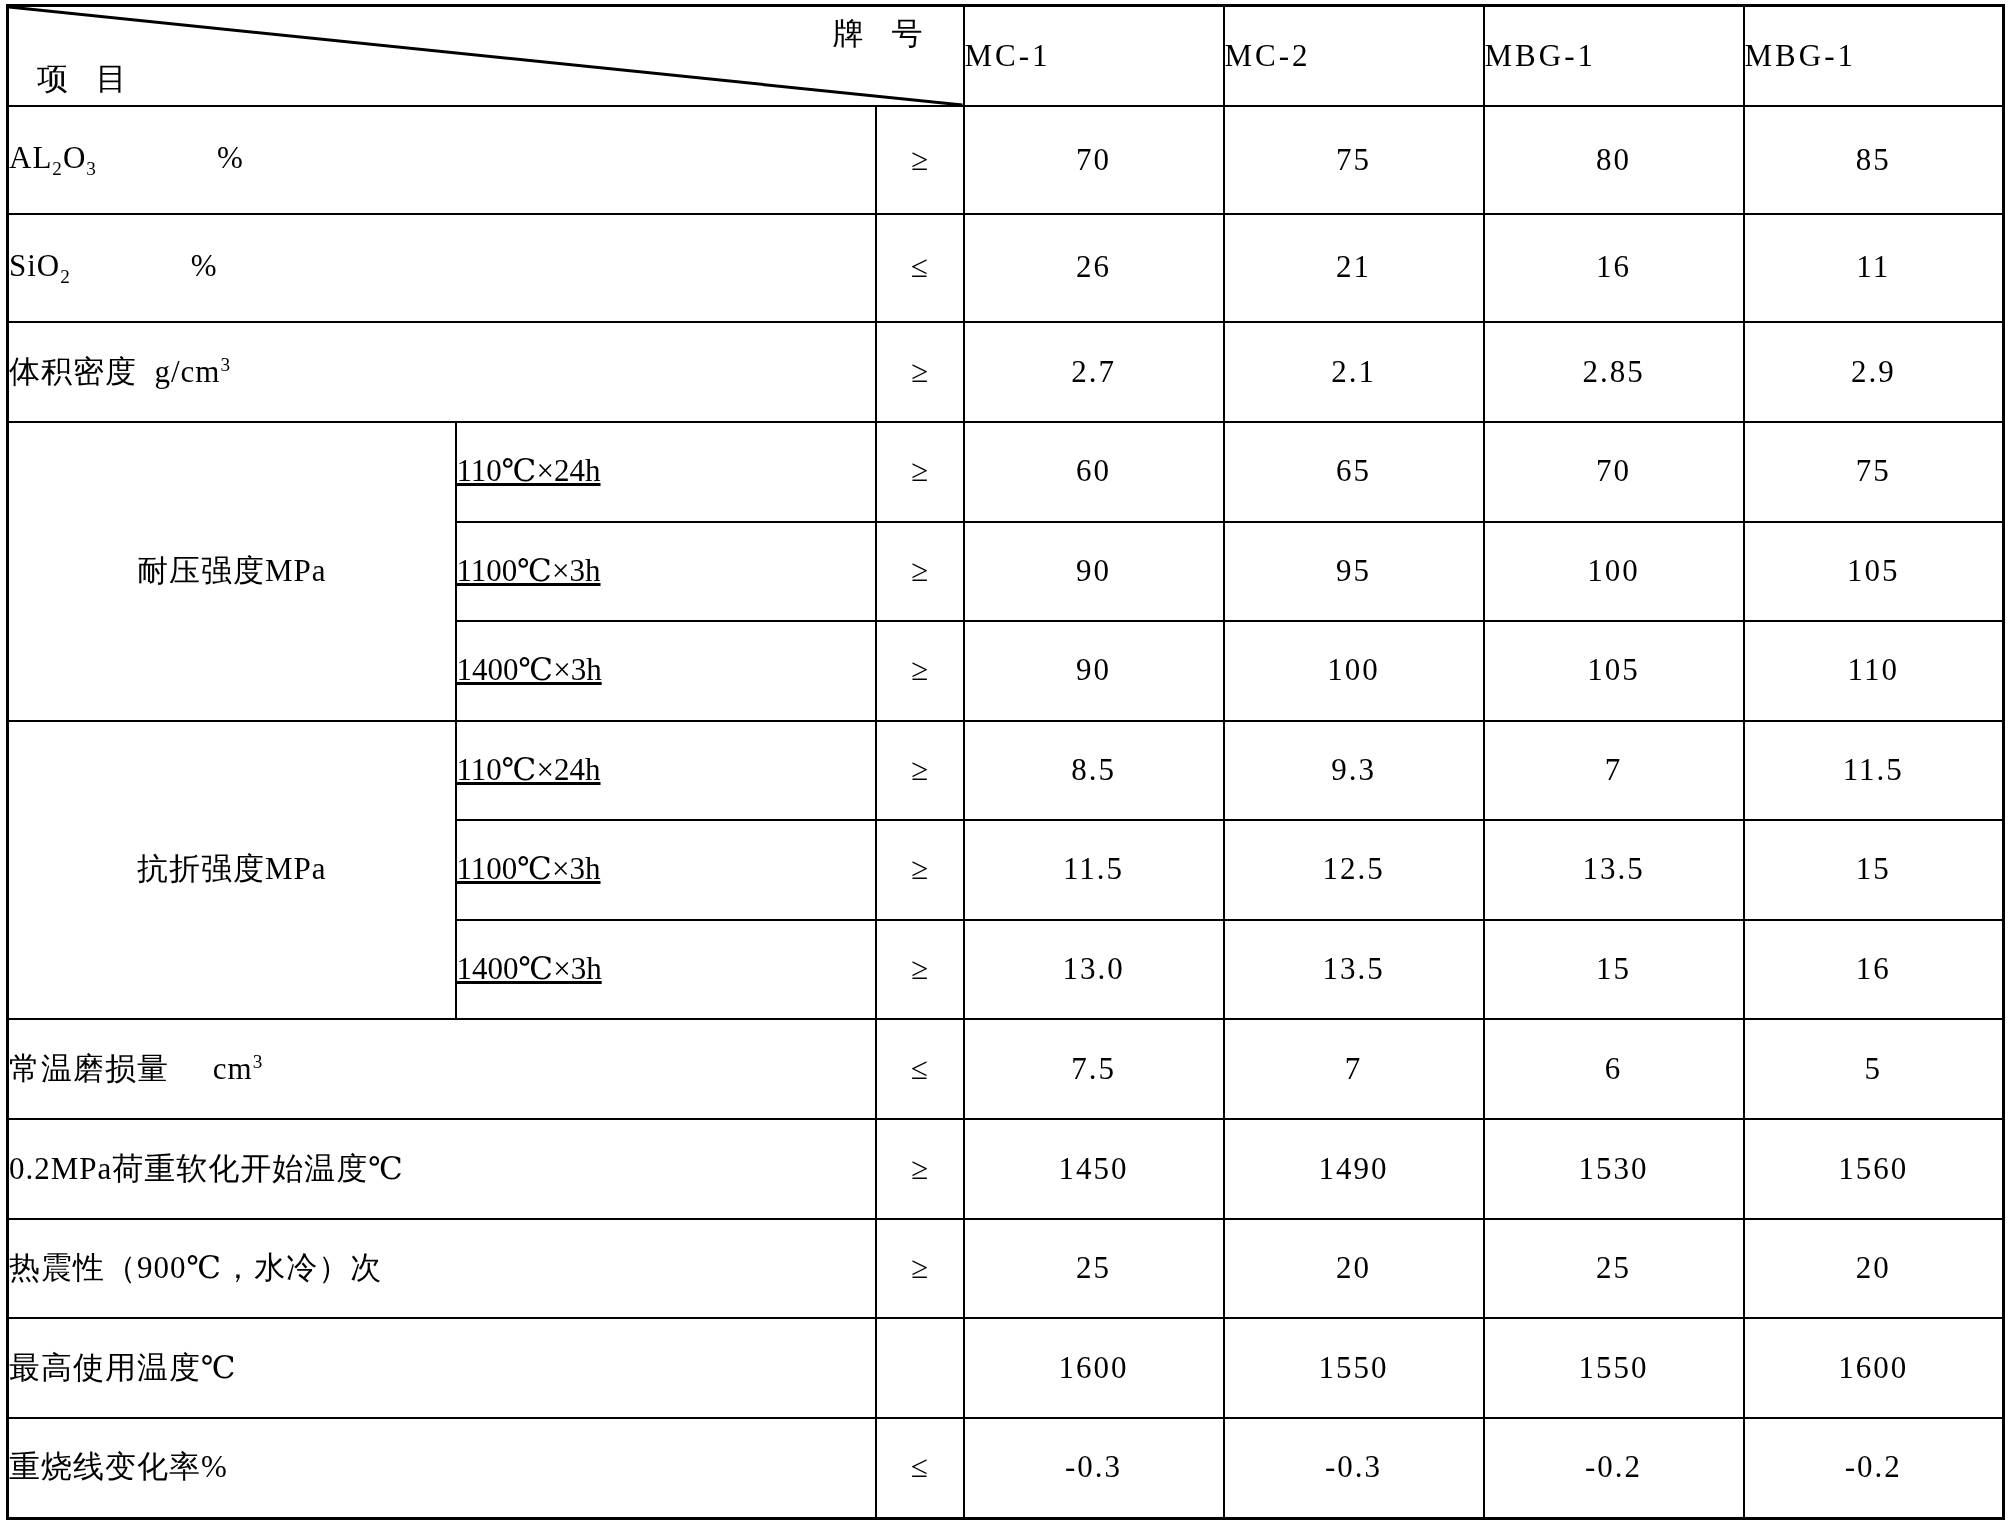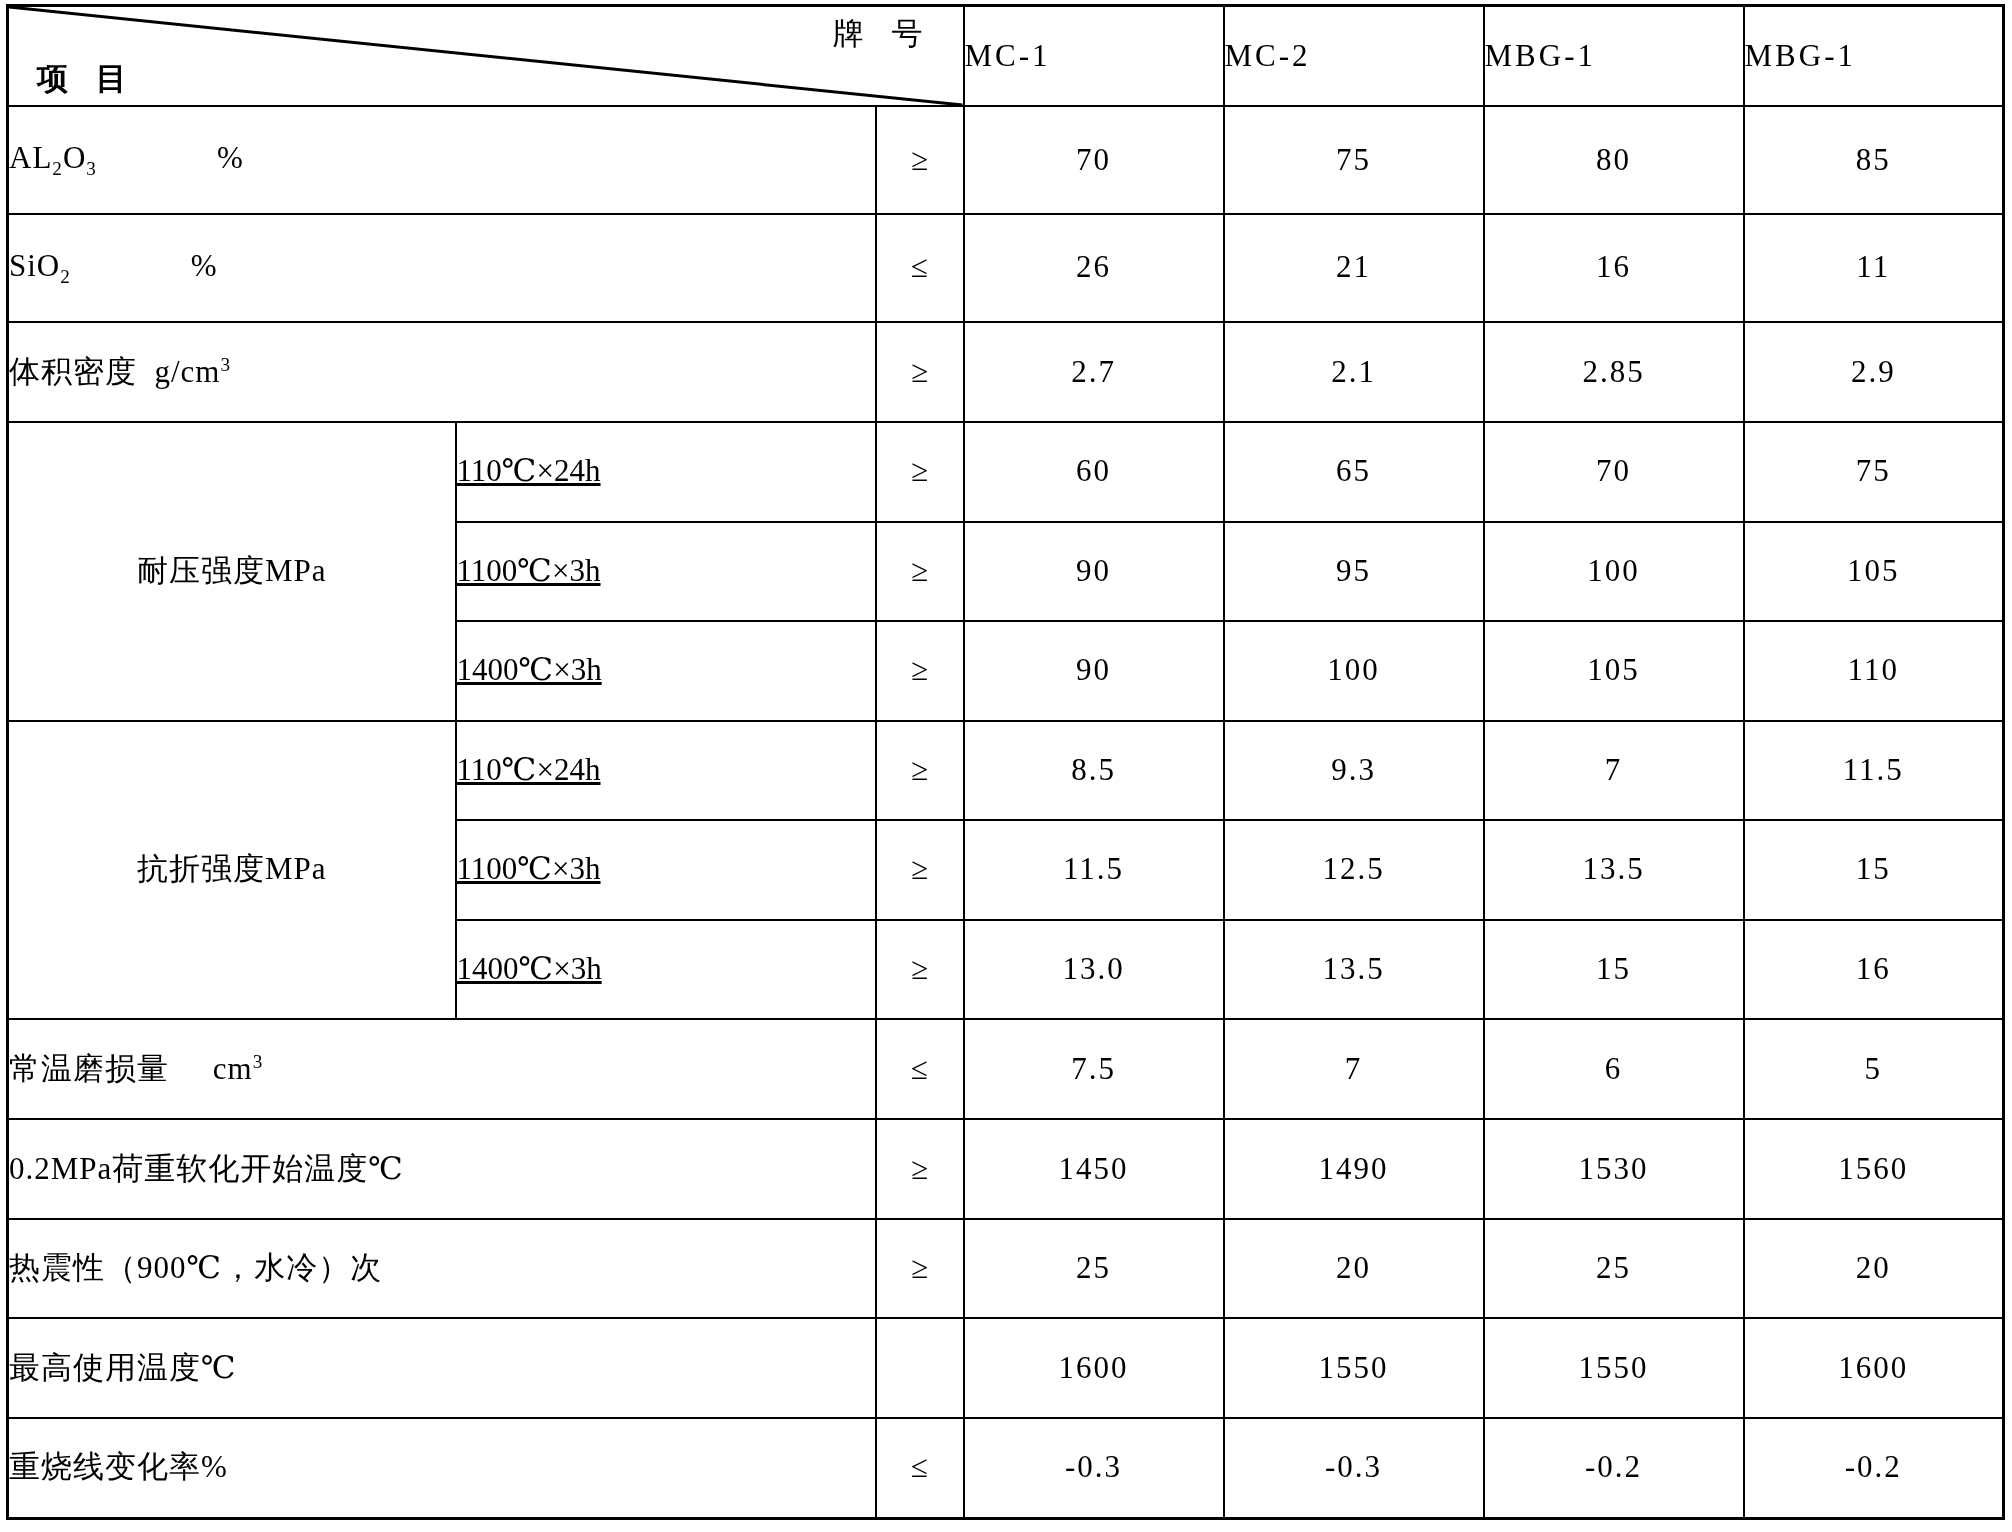--- a/index.html
+++ b/index.html
@@ -69,21 +69,20 @@
     letter-spacing: 10px;
     white-space: nowrap;
   }
   td.diag .item-label {
     position: absolute;
     bottom: 6px;
     left: 28px;
     font-size: 31px;
     letter-spacing: 10px;
     white-space: nowrap;
-    font-weight: bold;
   }
   .colhead {
     font-size: 33px;
     letter-spacing: 3px;
     font-family: "Liberation Serif", "DejaVu Serif", serif;
   }
   .prop-row-label {
     font-size: 31px;
     letter-spacing: 1px;
     padding-left: 26px;

